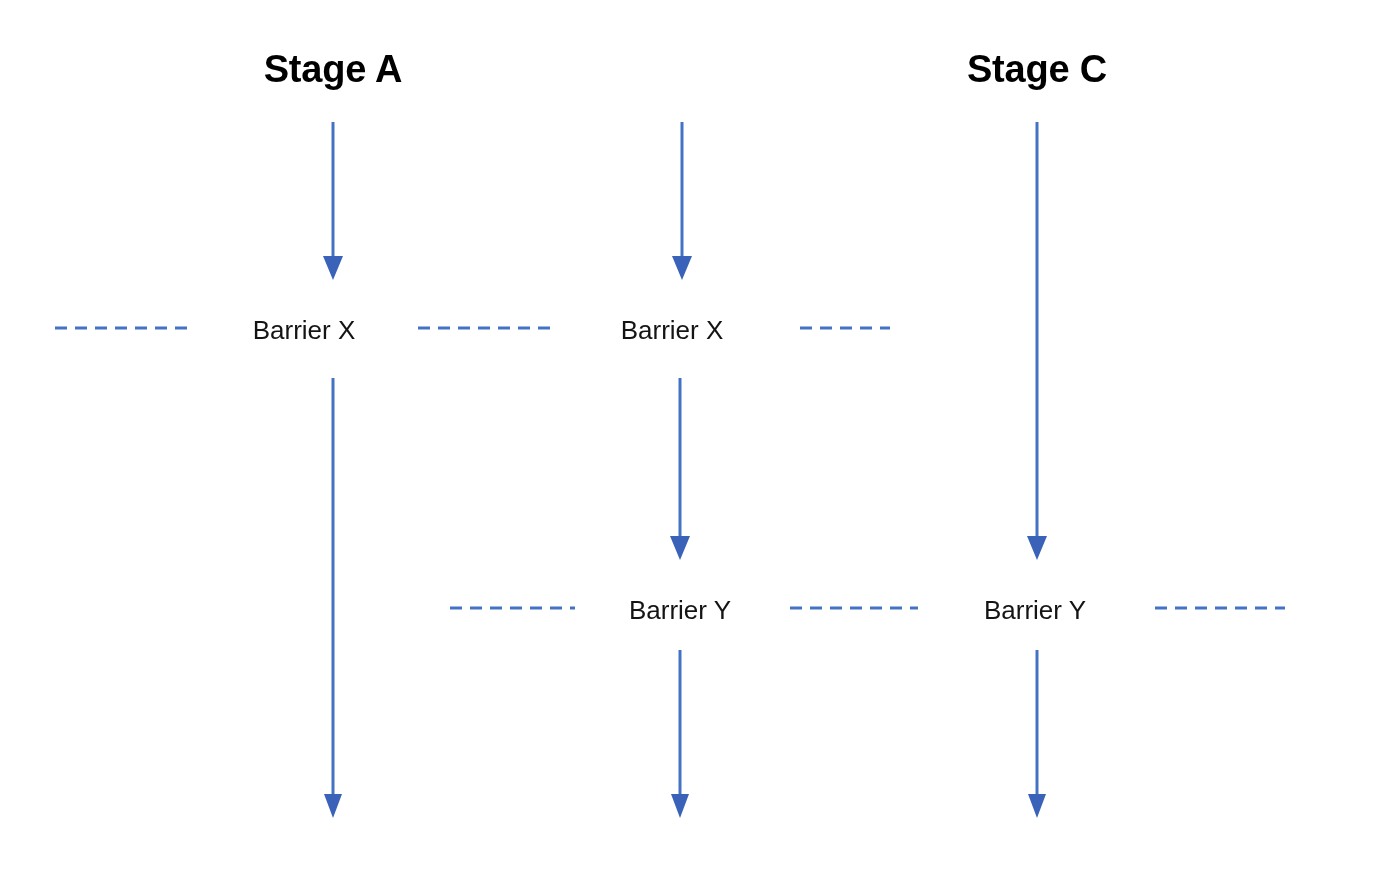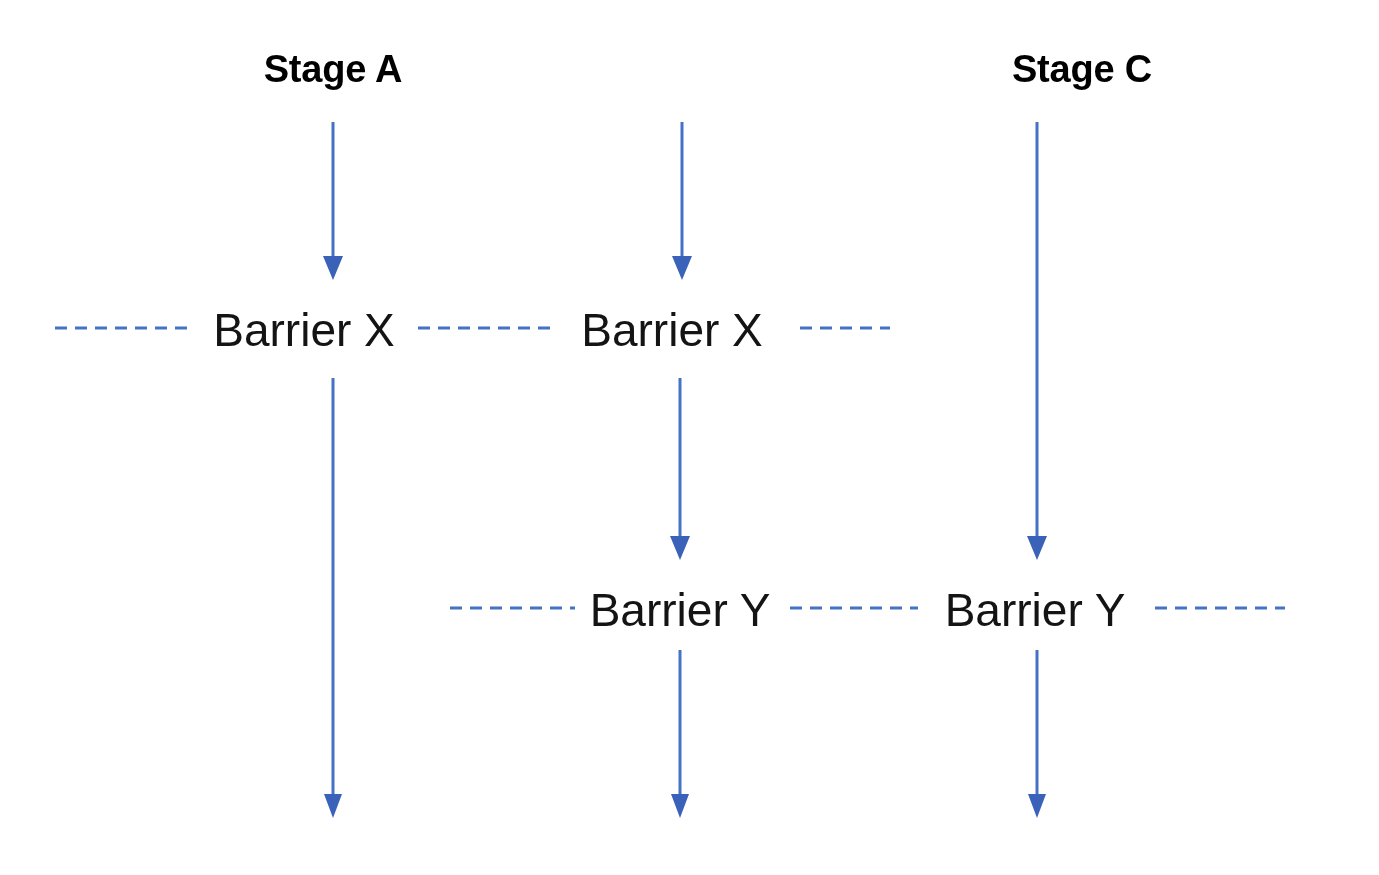--- a/index.html
+++ b/index.html
@@ -23,21 +23,21 @@
     font-size: 38px;
     font-weight: bold;
     color: #000000;
     letter-spacing: -0.2px;
     white-space: nowrap;
     transform: translateX(-50%);
     text-align: center;
   }
   .barrier-label {
     position: absolute;
-    font-size: 46px;
+    font-size: 26px;
     font-weight: normal;
     color: #141414;
     white-space: nowrap;
     transform: translate(-50%, -50%);
     text-align: center;
     background: #ffffff;
     padding: 0 10px;
     z-index: 3;
   }
   .arrow-svg {
@@ -50,21 +50,21 @@
     overflow: visible;
     z-index: 1;
   }
 </style>
 </head>
 <body>
 
 <div id="canvas">
 
   <div class="stage-header" style="left:333px; top:48px;">Stage A</div>
-  <div class="stage-header" style="left:1082px; top:48px;">Stage C</div>
+  <div class="stage-header" style="left:1037px; top:48px;">Stage C</div>
 
   <svg class="dash-svg" style="left:55px; top:320px;" width="135" height="16" viewBox="0 0 135 16">
     <line x1="0" y1="8" x2="135" y2="8" stroke="#4472C4" stroke-width="3" stroke-dasharray="12 8"></line>
   </svg>
 
   <svg class="dash-svg" style="left:418px; top:320px;" width="137" height="16" viewBox="0 0 137 16">
     <line x1="0" y1="8" x2="137" y2="8" stroke="#4472C4" stroke-width="3" stroke-dasharray="12 8"></line>
   </svg>
 
   <svg class="dash-svg" style="left:800px; top:320px;" width="90" height="16" viewBox="0 0 90 16">

